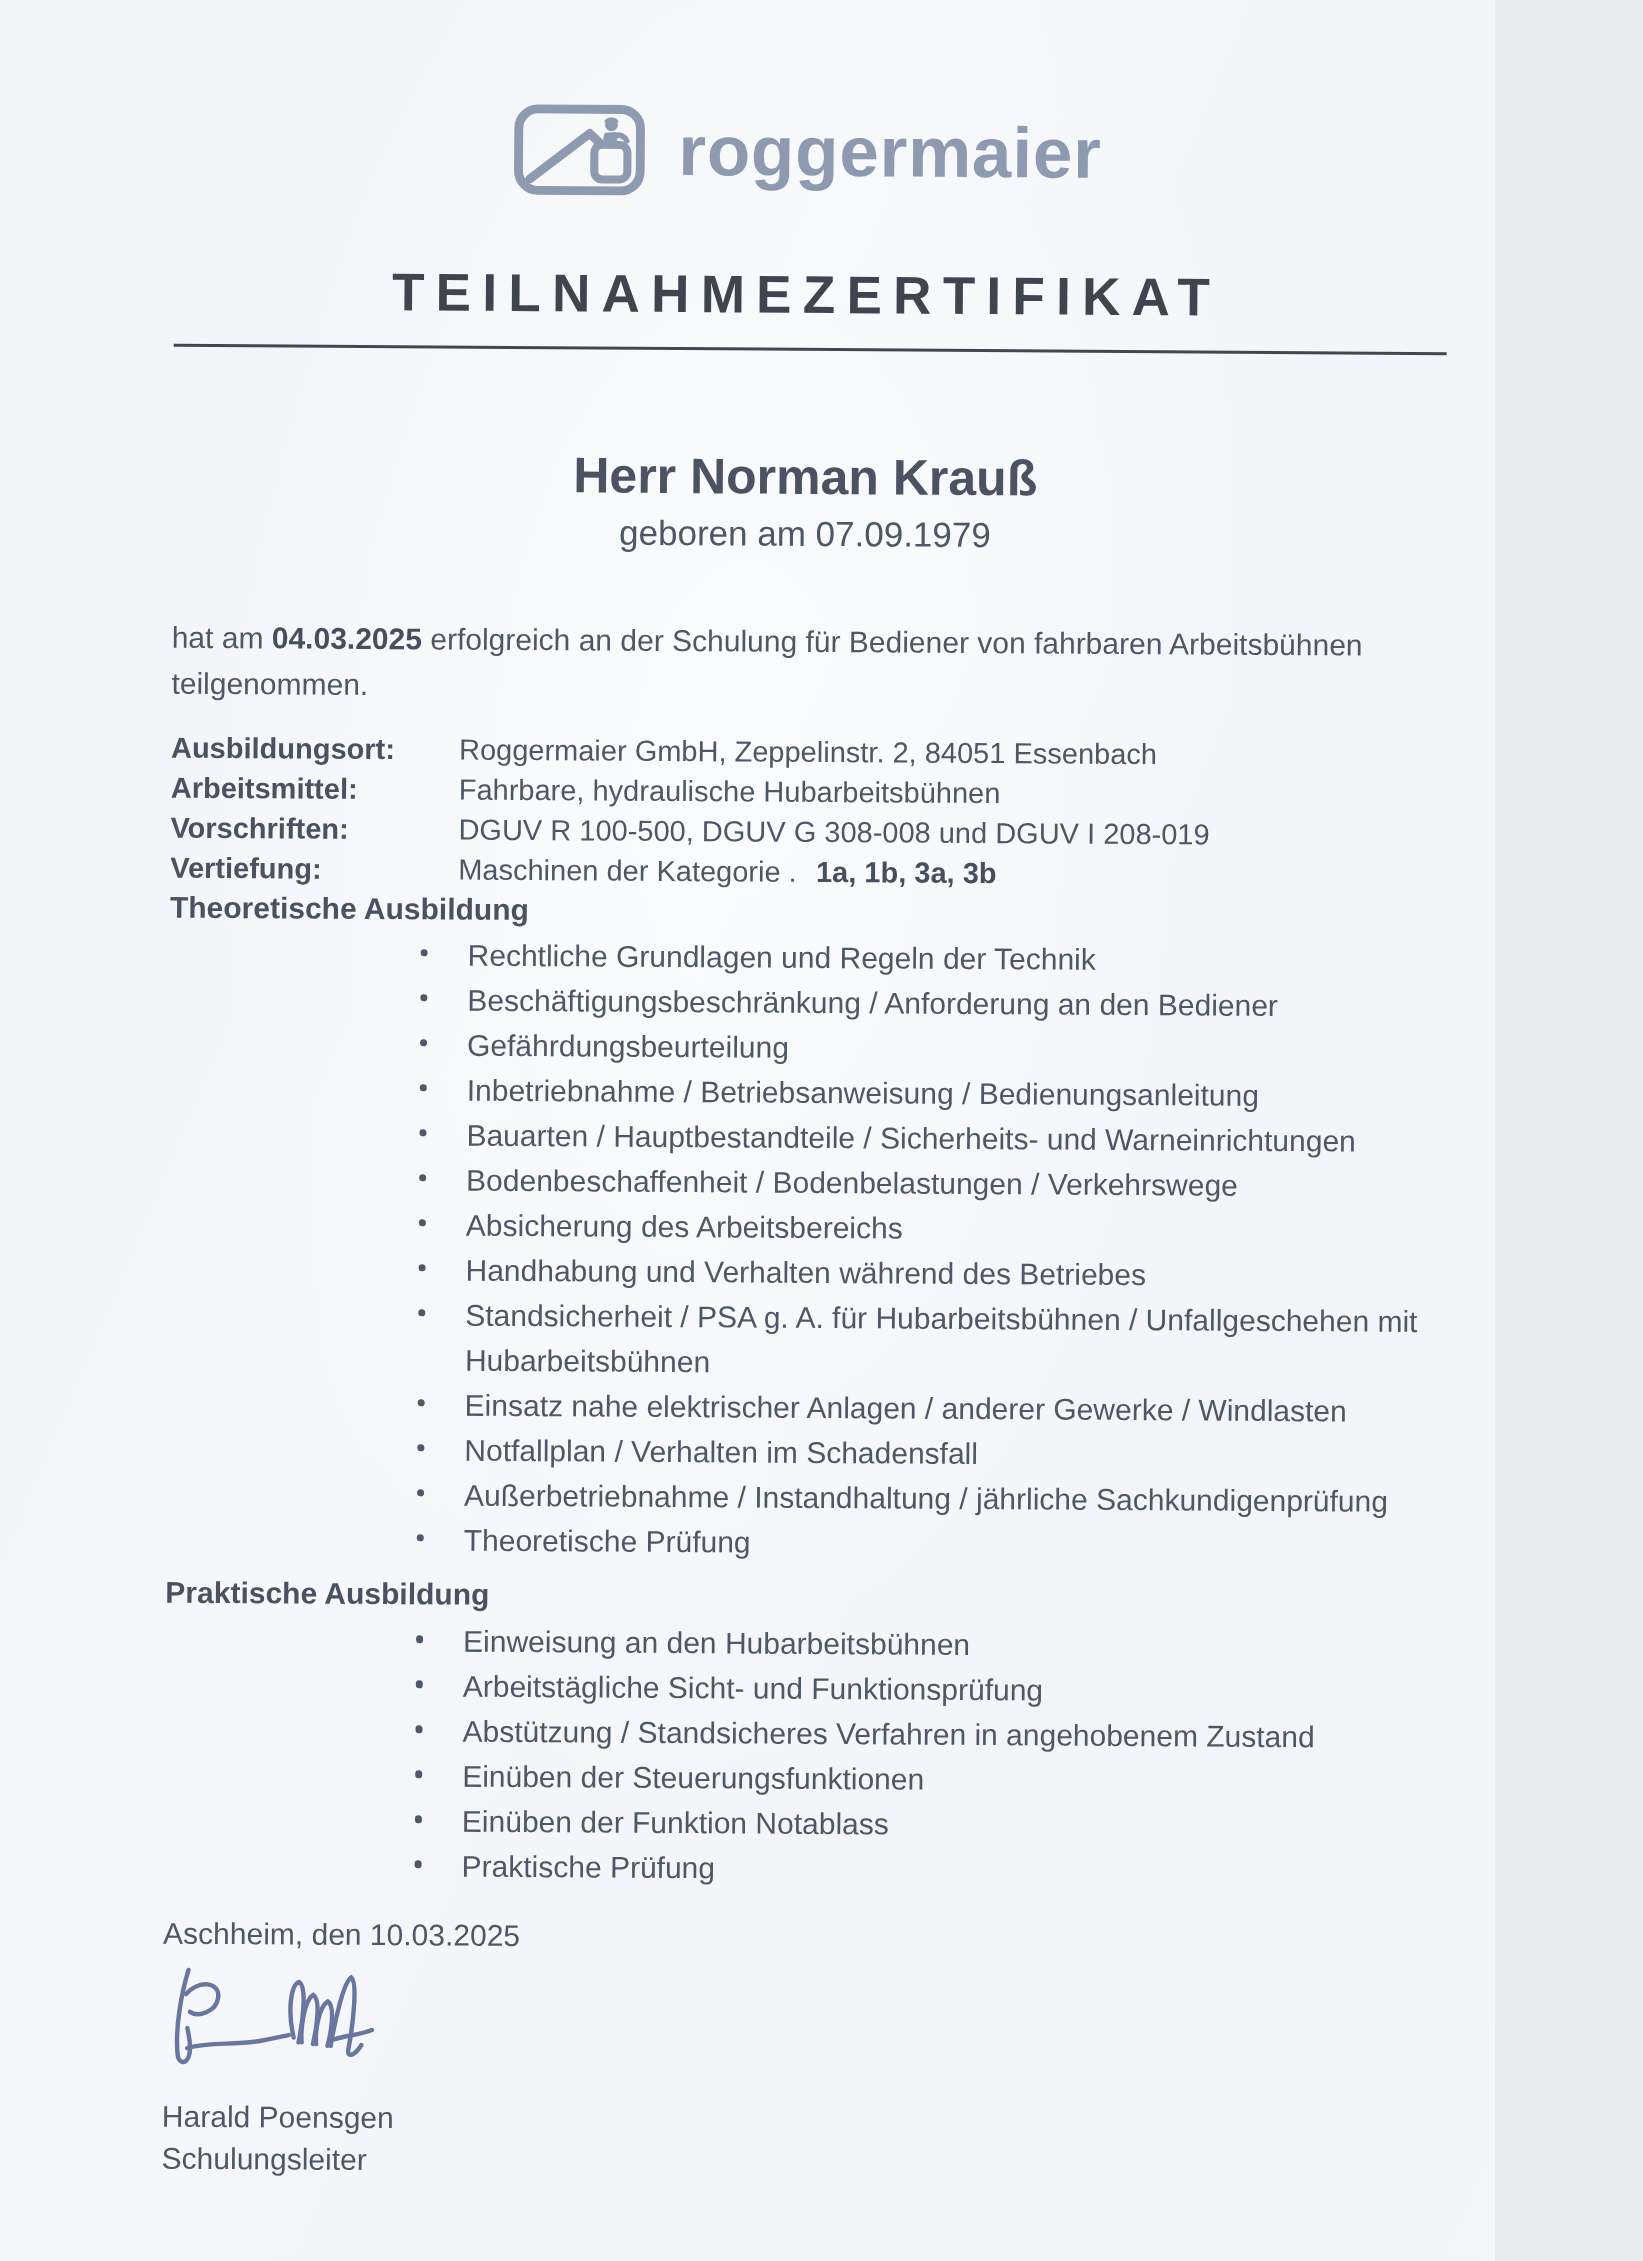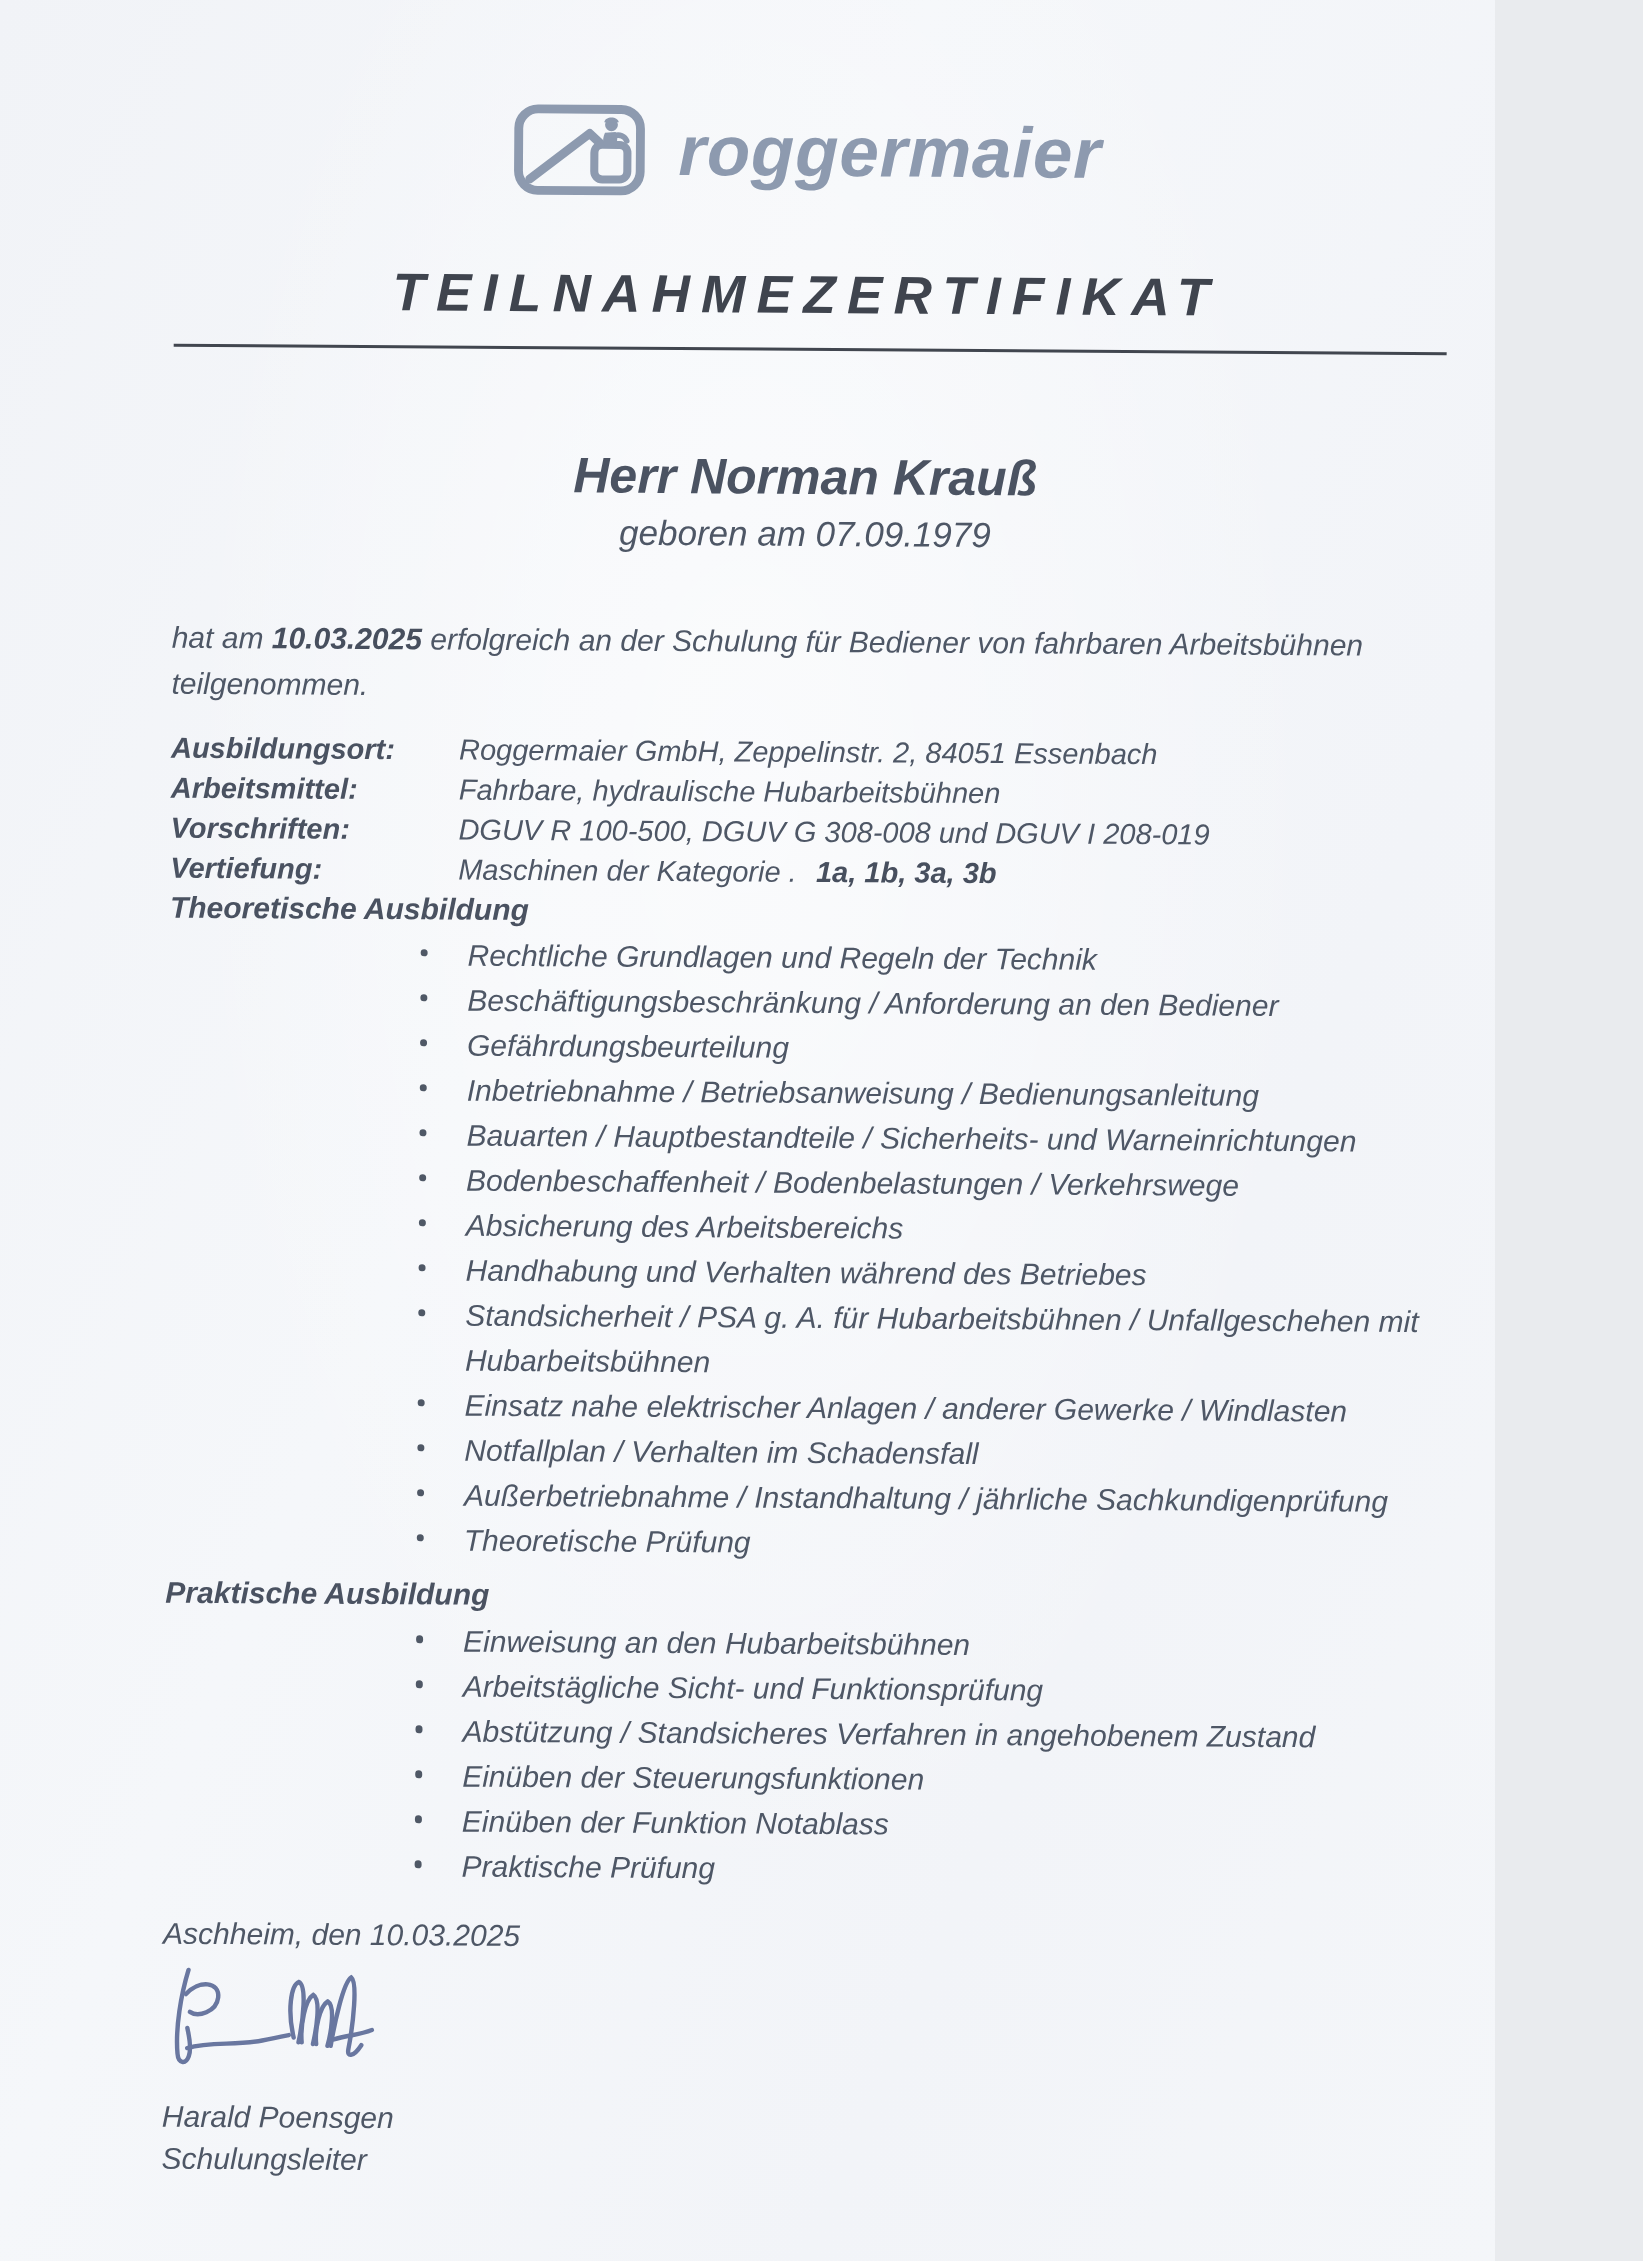--- a/index.html
+++ b/index.html
@@ -6,21 +6,20 @@
   body {
     width:1643px; height:2261px;
     font-family:"Liberation Sans","DejaVu Sans",sans-serif;
     background:#e9ebee;
   }
   .sheet {
     position:relative; width:1495px; height:2261px; overflow:hidden;
     background:
       radial-gradient(ellipse at 50% 35%, rgba(255,255,255,.55) 0%, rgba(255,255,255,0) 55%),
       linear-gradient(113deg,#f1f3f7 0%,#f5f7fa 38%,#f2f4f8 72%,#f4f6f9 100%);
-    font-style: italic;
   }
   .content { transform:rotate(.38deg); transform-origin:822px 346px; }
   .centered { width:1611px; text-align:center; }
 
   
   .logo-row { margin-top:105px; height:93px; display:flex; align-items:center; justify-content:center; gap:32px; }
   .logo-icon { flex:0 0 auto; }
   .brand {
     font-size:71px; font-weight:bold; letter-spacing:0.8px; color:#8d9aaf; line-height:71px;
   }
@@ -81,21 +80,21 @@
       </svg>
       <span class="brand">roggermaier</span>
     </div>
 
     <div class="title centered">TEILNAHMEZERTIFIKAT</div>
     <div class="rule"></div>
 
     <div class="name centered">Herr Norman Krauß</div>
     <div class="birth centered">geboren am 07.09.1979</div>
 
-    <p class="intro"><span>hat am </span><strong>10.03.2025</strong><span> erfolgreich an der Schulung für Bediener von fahrbaren Arbeitsbühnen</span><br><span>teilgenommen.</span></p>
+    <p class="intro"><span>hat am </span><strong>04.03.2025</strong><span> erfolgreich an der Schulung für Bediener von fahrbaren Arbeitsbühnen</span><br><span>teilgenommen.</span></p>
 
     <div class="fields">
 
         <div class="field-row">
           <span class="field-label">Ausbildungsort:</span>
           <span class="field-value"><span>Roggermaier GmbH, Zeppelinstr. 2, 84051 Essenbach</span><strong class="field-bold"></strong></span>
         </div>
 
         <div class="field-row">
           <span class="field-label">Arbeitsmittel:</span>

